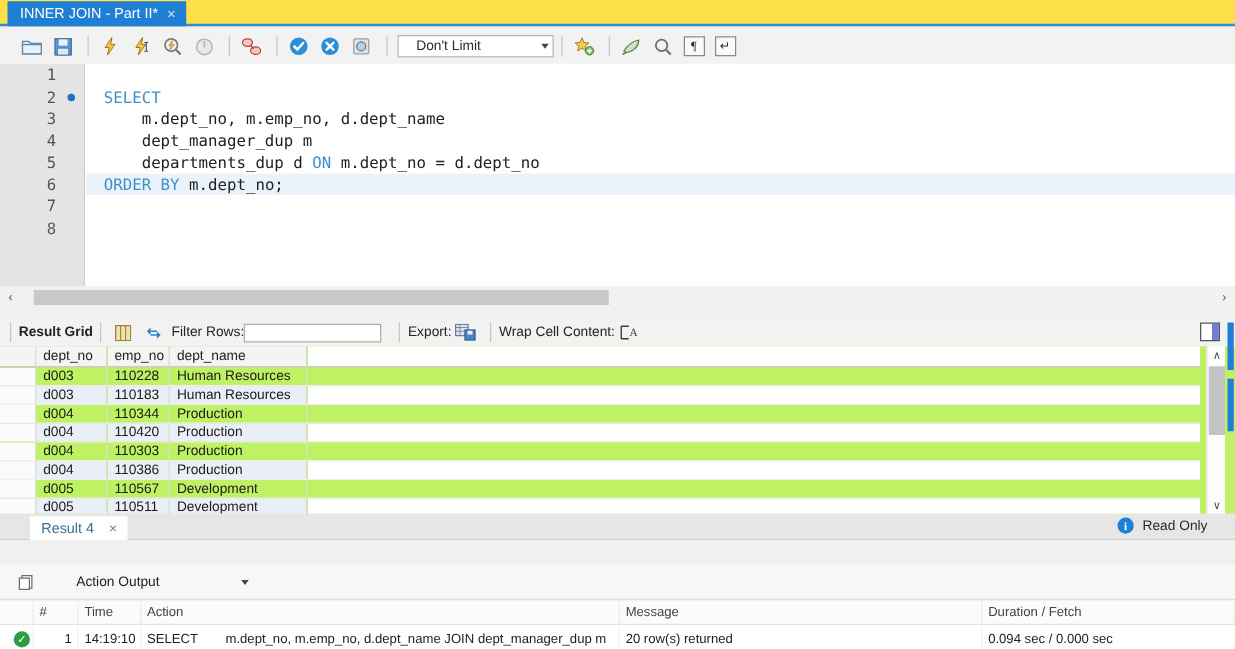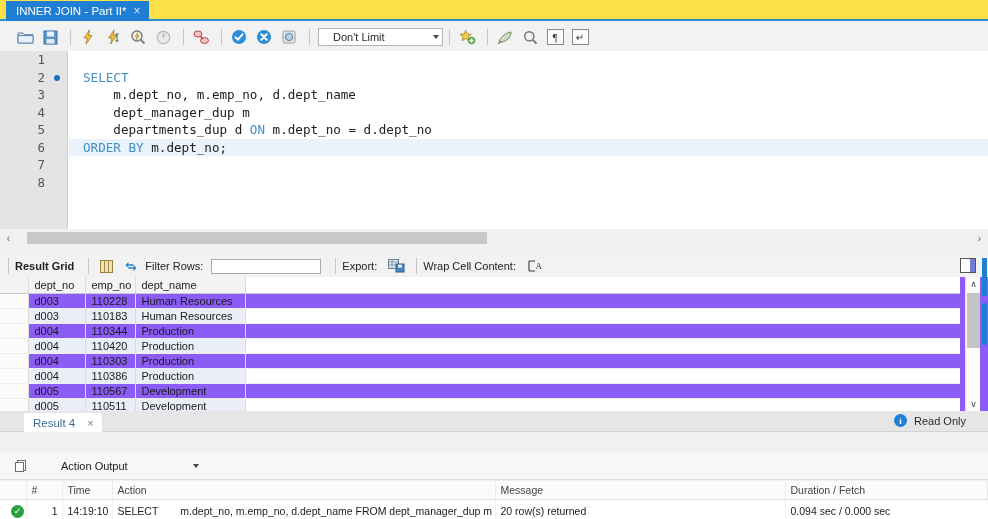--- a/index.html
+++ b/index.html
@@ -180,21 +180,21 @@
     position: absolute;
     left: 0; top: 255px;
     width: 988px; height: 22px;
     background: #f2f2f2;
     display: flex;
     align-items: center;
     padding-left: 8px;
     box-sizing: border-box;
     font-size: 11px;
   }
-  .gt-label { color: #222; margin-right: 8px; }
+  .gt-label { color: #222; margin-right: 0; }
   .gt-strong { font-weight: bold; }
   .filter-input {
     width: 110px; height: 15px;
     background: #ffffff;
     border: 1px solid #aaaaaa;
     box-sizing: border-box;
     margin-right: 8px;
   }
   .side-panel-icon {
     position: absolute;
@@ -203,21 +203,21 @@
     border: 1px solid #555;
     background: linear-gradient(to right, #ffffff 0 62%, #6e7fd8 62% 100%);
     box-sizing: border-box;
   }
 
   
   .grid {
     position: absolute;
     left: 0; top: 277px;
     width: 988px; height: 134px;
-    background: #8b5cf6;
+    background: #bef264;
     overflow: hidden;
   }
   table.rg {
     border-collapse: collapse;
     table-layout: fixed;
     width: 960px;
     font-size: 11px;
   }
   table.rg th, table.rg td {
     border-right: 1px solid #dcdcdc;
@@ -734,21 +734,21 @@
             <th>Duration / Fetch</th>
           </tr>
         </thead>
       <tbody id="lg-body">
           <tr>
             <td>
               <span class="ok-badge">✓</span>
             </td>
             <td class="c-num">1</td>
             <td>14:19:10</td>
-            <td style="position: relative;"><span>SELECT</span><span style="margin-left: 22px;">m.dept_no, m.emp_no, d.dept_name FROM     dept_manager_dup m</span></td>
+            <td style="position: relative;"><span>SELECT</span><span style="margin-left: 22px;">m.dept_no, m.emp_no, d.dept_name JOIN     dept_manager_dup m</span></td>
             <td>20 row(s) returned</td>
             <td style="border-right: none;">0.094 sec / 0.000 sec</td>
           </tr>
         </tbody>
     </table>
   </div>
 
 </div>
 
 </body></html>

